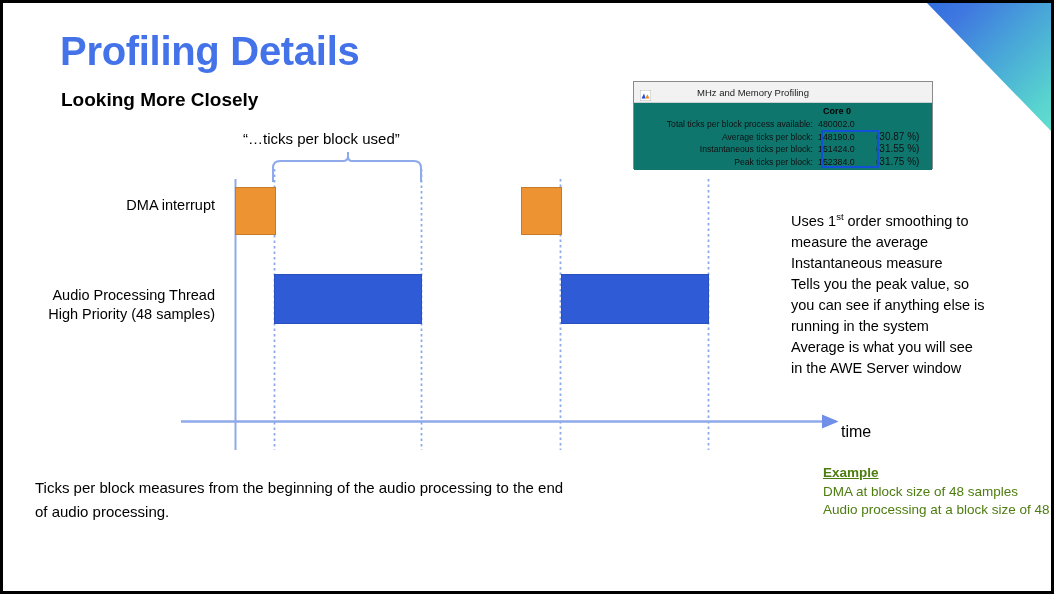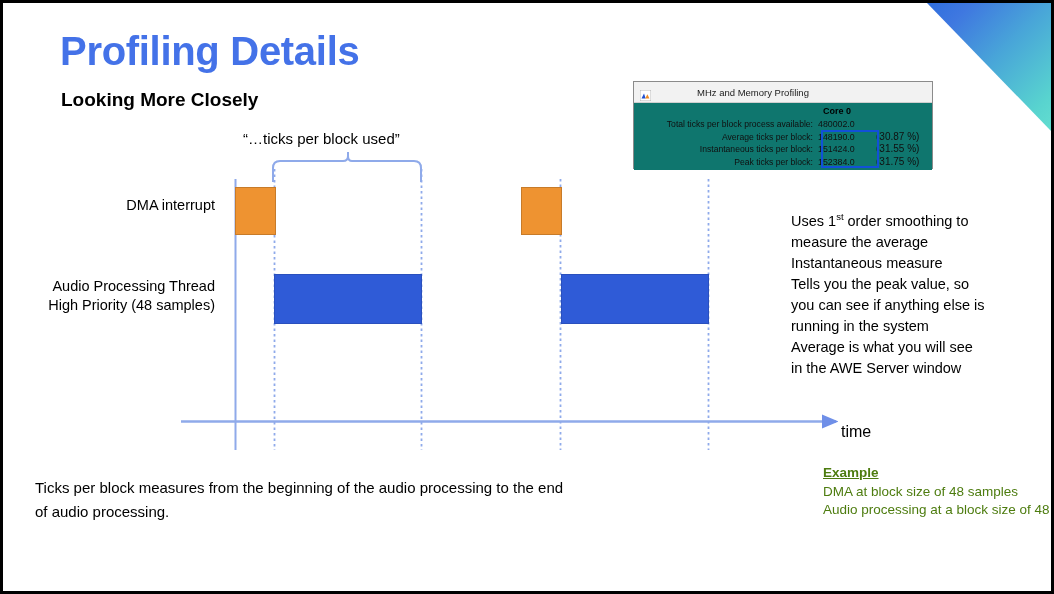--- a/index.html
+++ b/index.html
@@ -88,21 +88,21 @@
 
   
   #diagram{position:absolute;left:0;top:0;width:1054px;height:594px;pointer-events:none;}
 
   .tick-label{
     position:absolute;
     font-size:14.5px;color:#000;
     text-align:right;
   }
   #lbl-dma{left:0px;top:194px;width:212px;}
-  #lbl-audio{left:0px;top:274px;width:212px;line-height:19px;}
+  #lbl-audio{left:0px;top:283px;width:212px;line-height:19px;}
 
   #brace-caption{
     position:absolute;left:240px;top:127px;
     font-size:15px;color:#000;white-space:nowrap;
   }
 
   .bar{position:absolute;box-sizing:border-box;}
   .bar-orange{background:#ee9331;border:1px solid #c77b29;}
   .bar-blue{background:#2f5bd7;border:1px solid #2a50bd;}
 

